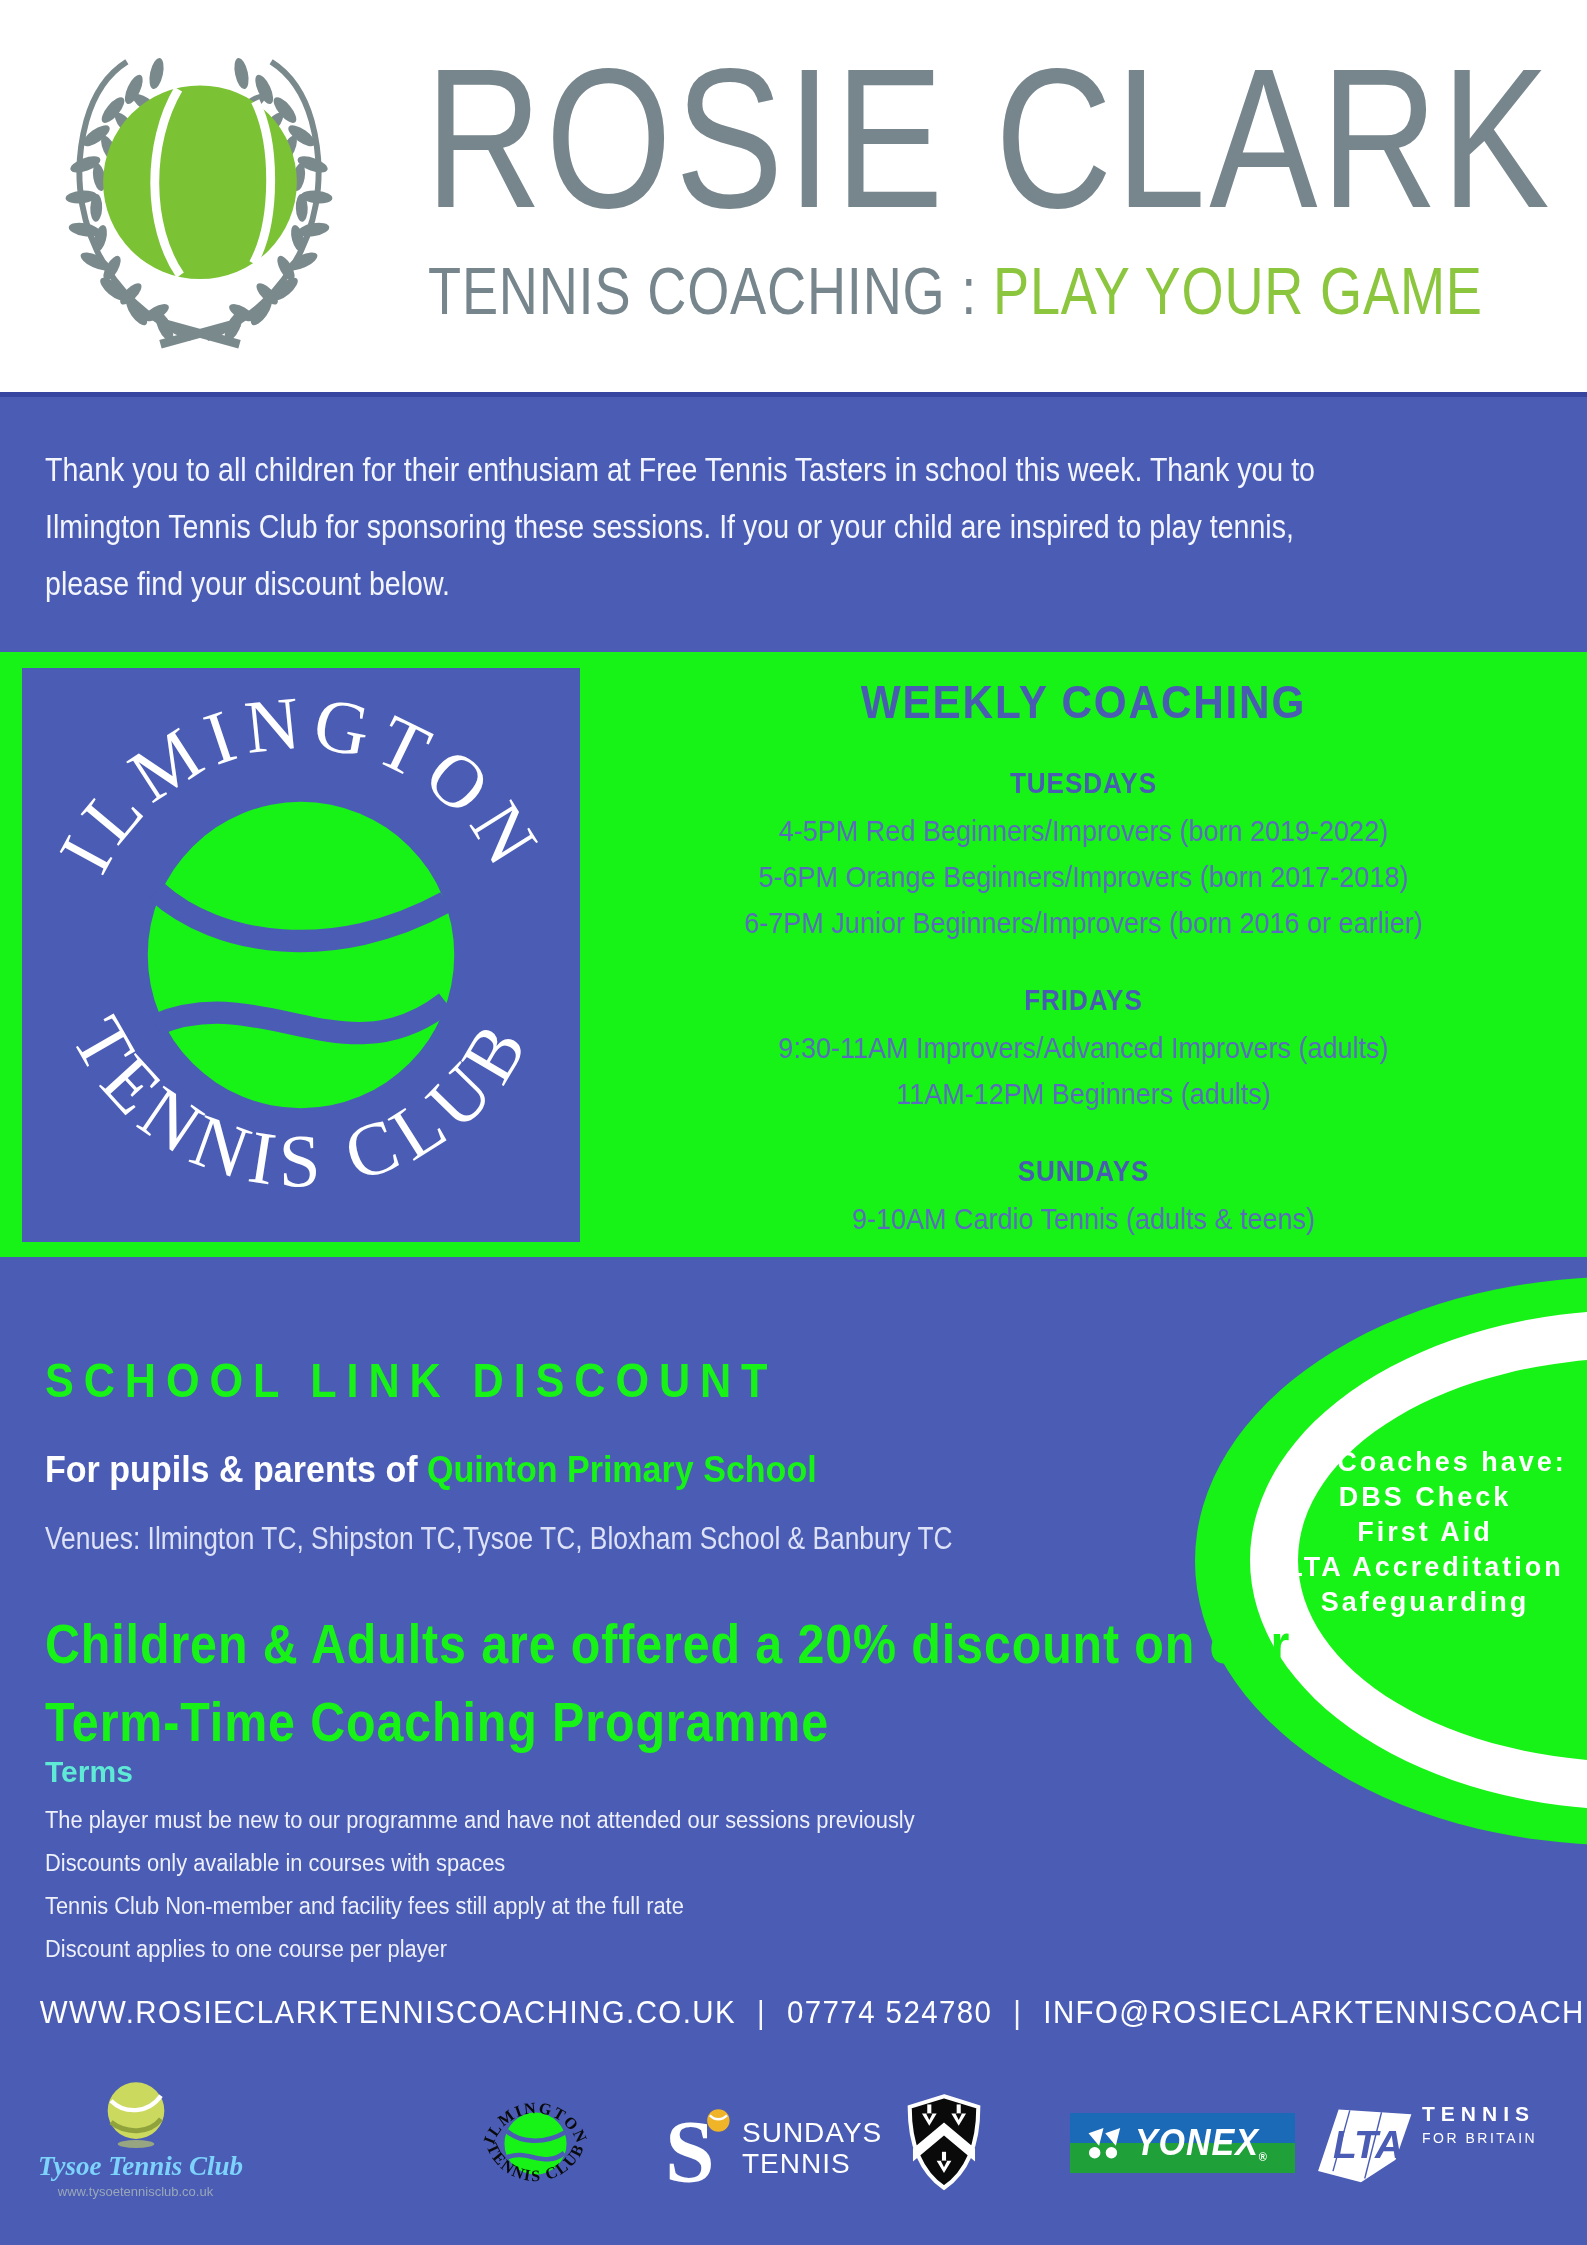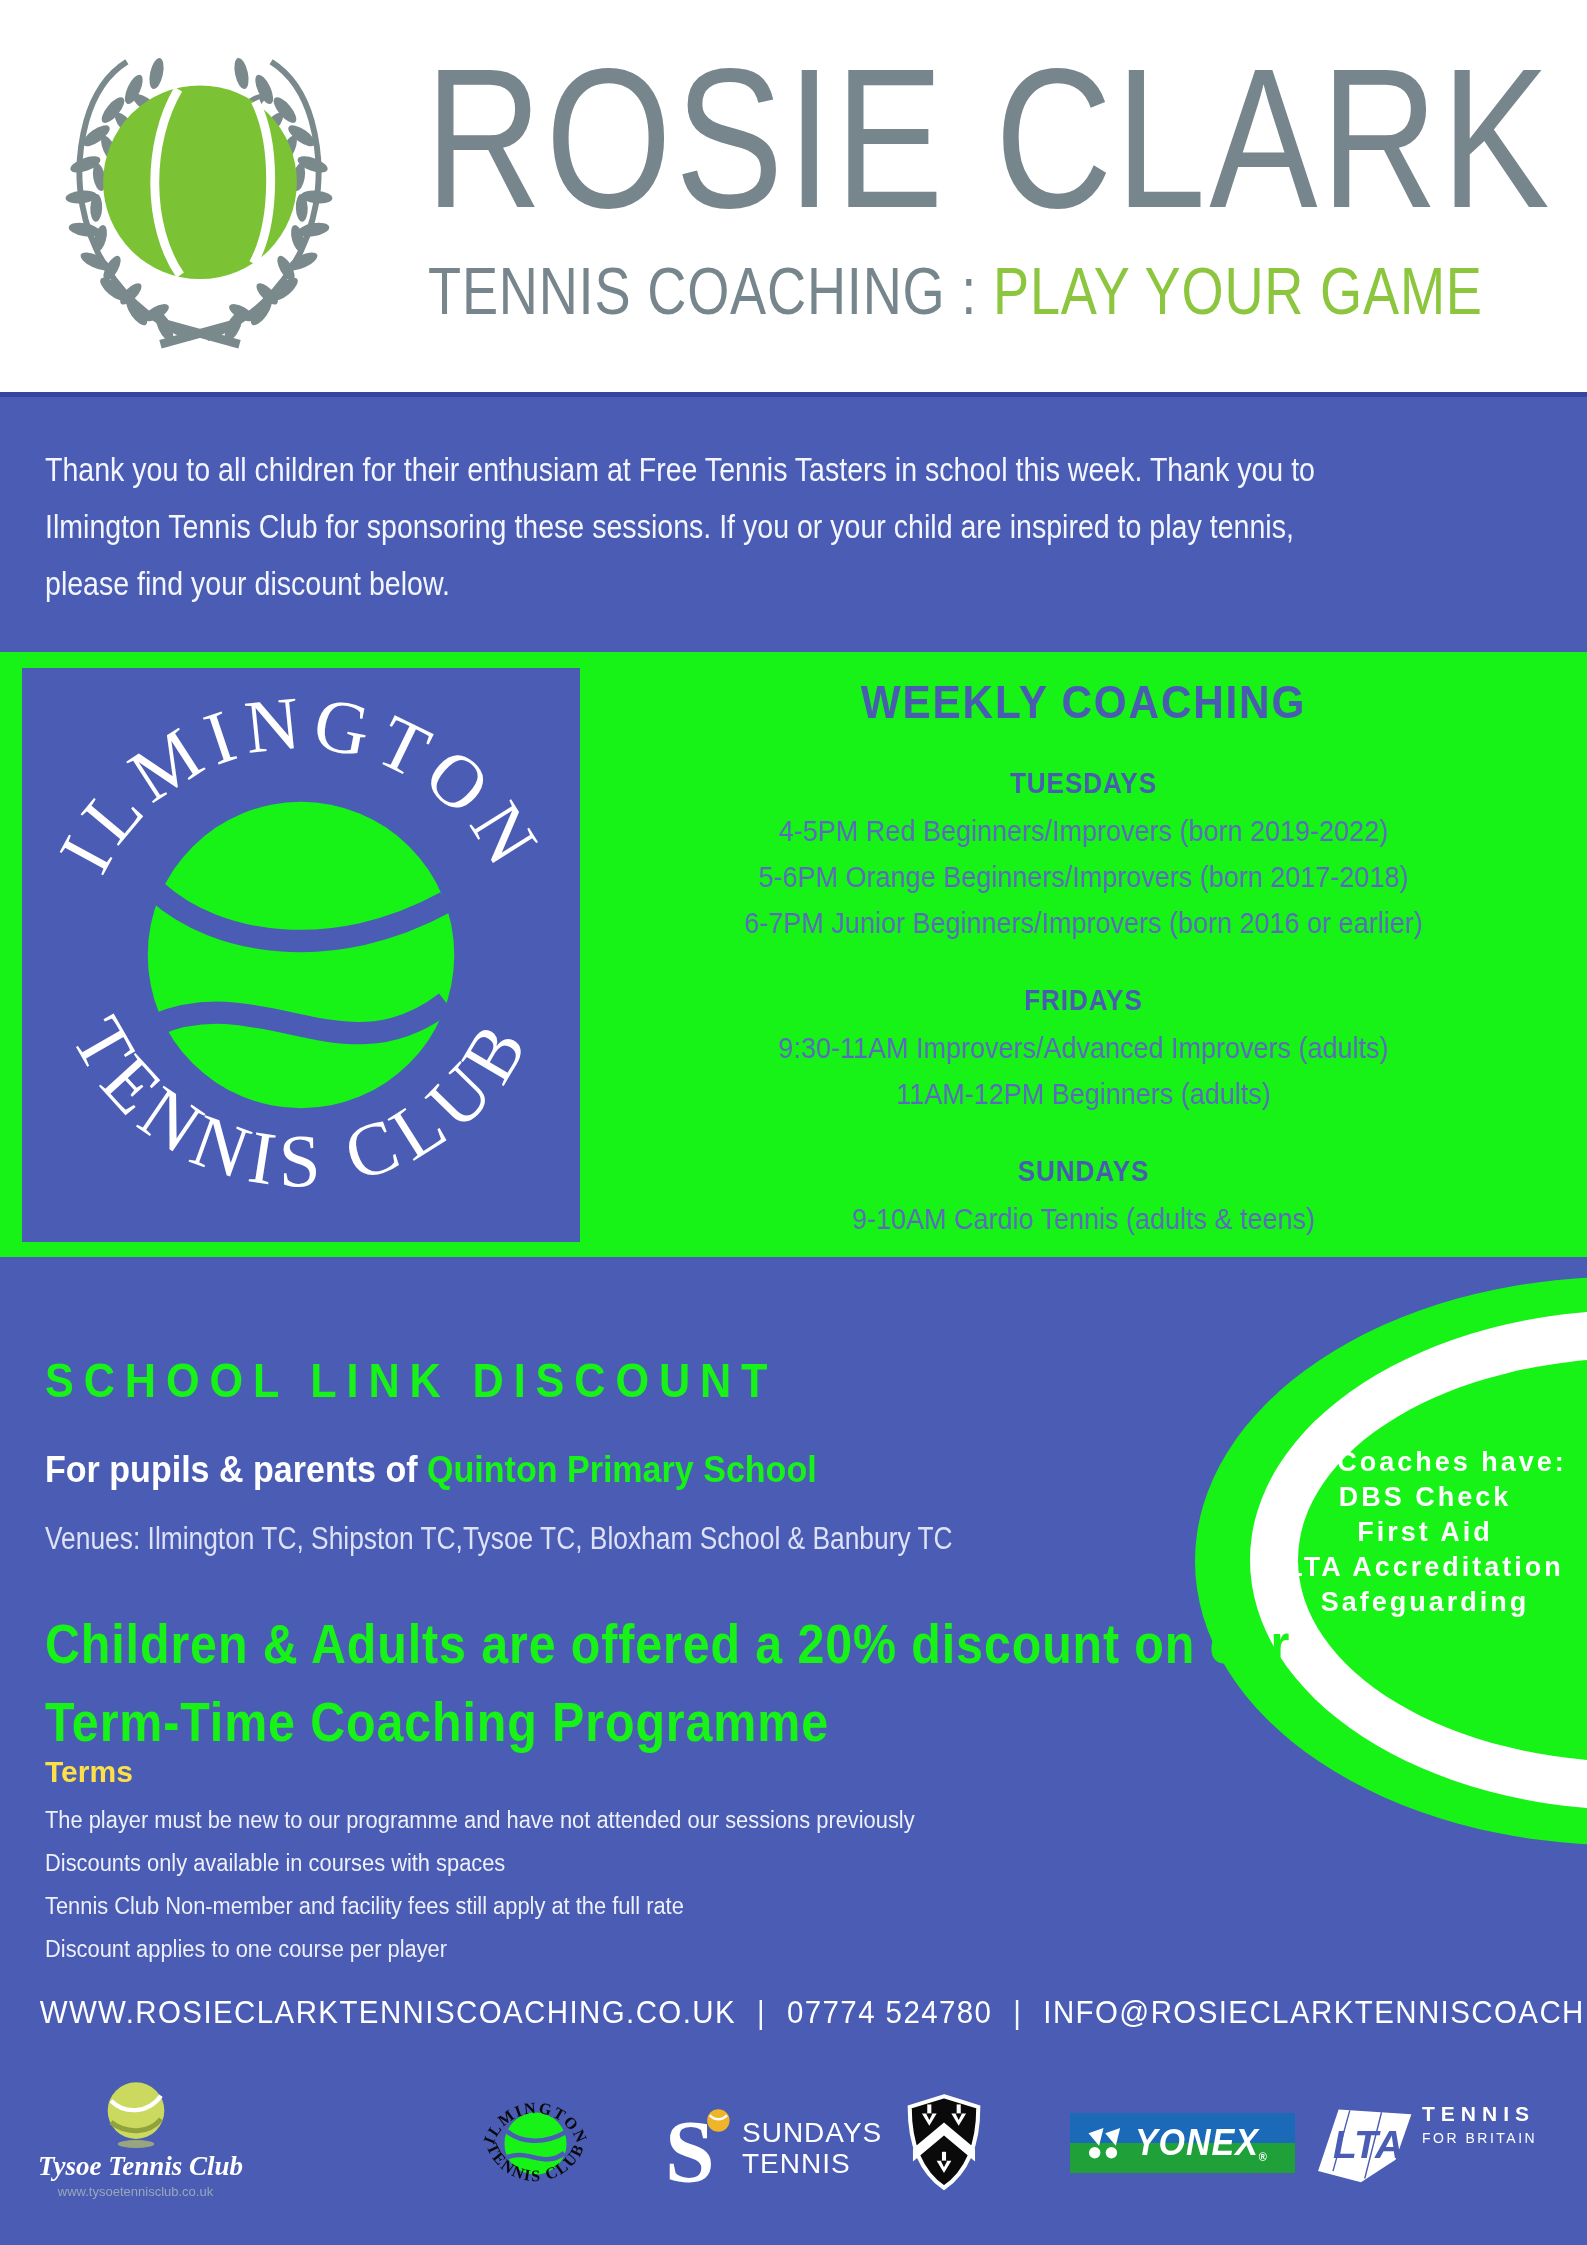--- a/index.html
+++ b/index.html
@@ -61,37 +61,37 @@
   .pupils .wht{color:#ffffff;}
   .pupils .grn{color:#17f316;}
   .venues{
     position:absolute;left:45px;top:264px;font-size:31px;color:#dde2f6;white-space:nowrap;
     transform:scaleX(0.85);transform-origin:0 0;font-weight:400;
   }
   .offer{
     position:absolute;left:45px;top:348px;font-size:55px;font-weight:bold;color:#17f316;
     line-height:78px;white-space:nowrap;transform:scaleX(0.88);transform-origin:0 0;letter-spacing:1px;
   }
-  .terms-title{position:absolute;left:45px;top:498px;font-size:30px;font-weight:bold;color:#fde047;}
+  .terms-title{position:absolute;left:45px;top:498px;font-size:30px;font-weight:bold;color:#5eead4;}
   .terms{
     position:absolute;left:45px;top:542px;font-size:23px;line-height:43px;color:#eef0fa;
     white-space:nowrap;transform:scaleX(0.95);transform-origin:0 0;
   }
   .contact{
     position:absolute;left:0;top:738px;width:1587px;text-align:center;color:#ffffff;
     font-size:31px;letter-spacing:1.5px;white-space:nowrap;
     transform:scaleX(0.95);transform-origin:50% 0;
   }
   .contact .sep{margin:0 22px;opacity:.95;}
   
   .partner{position:absolute;}
   .p-tysoe{left:38px;top:822px;width:195px;text-align:center;}
   .p-tysoe .ball{width:68px;height:70px;}
   .p-tysoe .script{font-family:"Liberation Serif",serif;font-style:italic;font-weight:bold;
-     font-size:27px;color:#ffffff;white-space:nowrap;margin-top:-2px;}
+     font-size:27px;color:#7dd3fc;white-space:nowrap;margin-top:-2px;}
   .p-tysoe .url{font-size:13px;color:#9aa7b8;margin-top:2px;}
   .p-banbury{left:270px;top:852px;width:190px;display:flex;align-items:center;gap:12px;}
   .p-banbury .circ{width:56px;height:56px;flex:0 0 auto;}
   .p-banbury .txt{font-size:24px;line-height:28px;color:#1d3a5f;font-weight:400;}
   .p-ilm{left:478px;top:828px;width:115px;height:115px;}
   .p-ilm svg{width:100%;height:100%;}
   .p-shipston{left:660px;top:848px;display:flex;align-items:center;gap:10px;color:#ffffff;}
   .p-shipston .smark{width:72px;height:86px;}
   .p-shipston .txt{font-size:28px;line-height:31px;letter-spacing:1px;font-weight:400;}
   .p-crest{left:903px;top:836px;width:82px;height:98px;}

